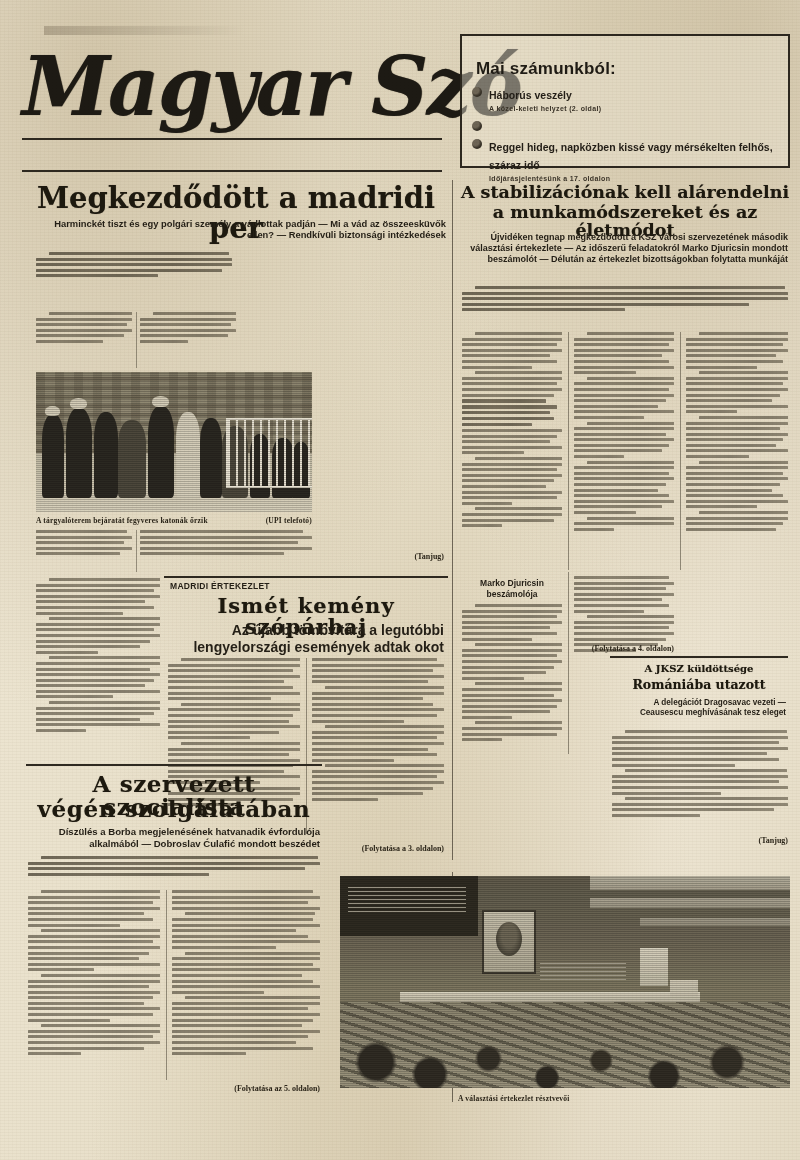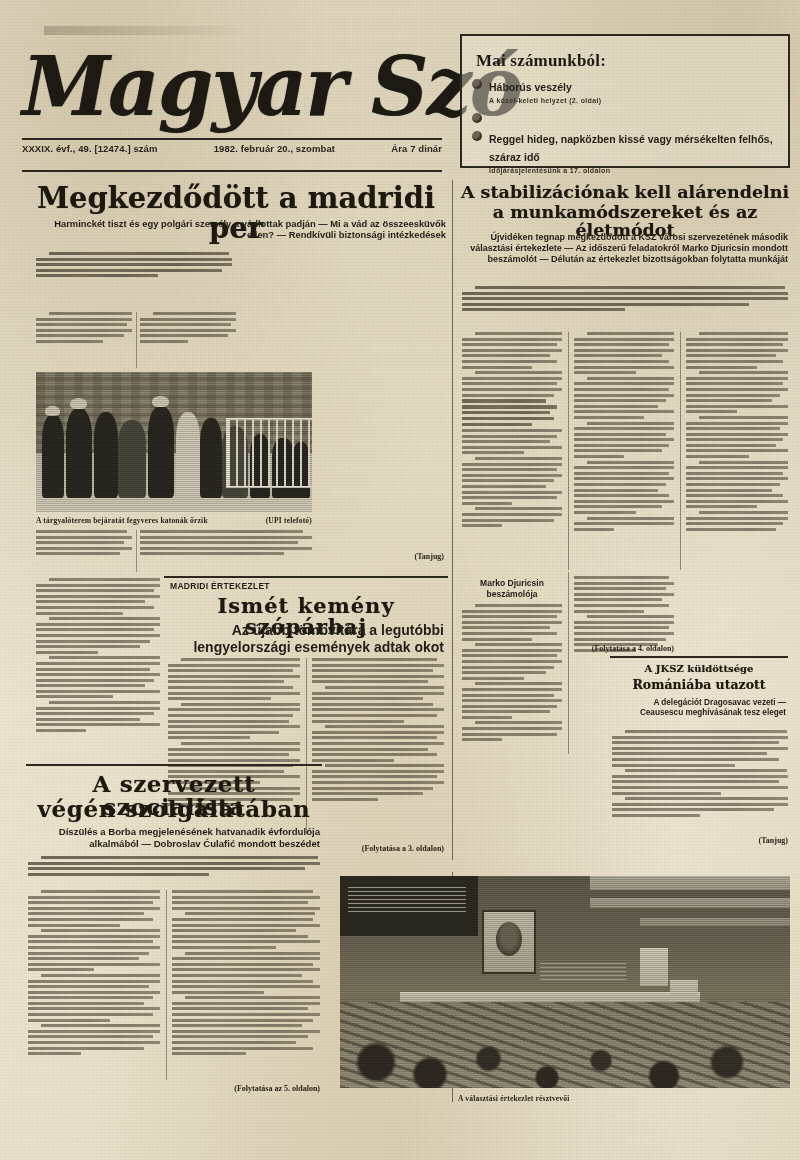--- a/index.html
+++ b/index.html
@@ -60,22 +60,22 @@
     font-size:9.5px;letter-spacing:.1px;color:#2a251c;
   }
 
   
   .mai-box{
     position:absolute;left:460px;top:34px;width:330px;height:134px;
     border:2px solid #2d281f;background:rgba(238,231,213,.45);
     box-sizing:border-box;padding:7px 10px 6px 10px;
   }
   .mai-title{
-    font-family:Liberation Serif, serif;font-weight:bold;font-size:17px;
-    color:#1f1b14;margin:8px 0 6px 4px;letter-spacing:.2px;
+    font-family:Liberation Sans, sans-serif;font-weight:bold;font-size:17px;
+    color:#1f1b14;margin:16px 0 6px 4px;letter-spacing:.2px;
   }
   .mai-item{display:flex;align-items:flex-start;margin-bottom:6px;}
   .bullet{
     width:10px;height:10px;border-radius:50%;
     background:radial-gradient(circle at 35% 32%, #6d6455 0 35%, #3a342a 60%, #272218 100%);
     margin:2px 7px 0 0;flex:0 0 auto;
   }
   .mai-head{
     font-family:"Liberation Sans",sans-serif;font-weight:bold;font-size:10.5px;
     line-height:12px;color:#221d16;
@@ -183,25 +183,20 @@
 
 <div class="paper"></div>
 <div class="page">
 
   <div class="ghost-line"></div>
 
   <div class="masthead">
     <div class="logo">Magyar Szó</div>
   </div>
   <div class="logo-rule"></div>
-  <div class="issueline">
-    <span>XXXIX. évf., 49. [12474.] szám</span>
-    <span>1982. február 20., szombat</span>
-    <span>Ára 7 dinár</span>
-  </div>
   <div class="logo-rule2"></div>
 
   <div class="mai-box">
     <div class="mai-title">Mai számunkból:</div>
 
     <div class="mai-item">
       <span class="bullet"></span>
       <span>
         <span class="mai-head">Háborús veszély</span>
         <div class="mai-sub">A közel-keleti helyzet (2. oldal)</div>

